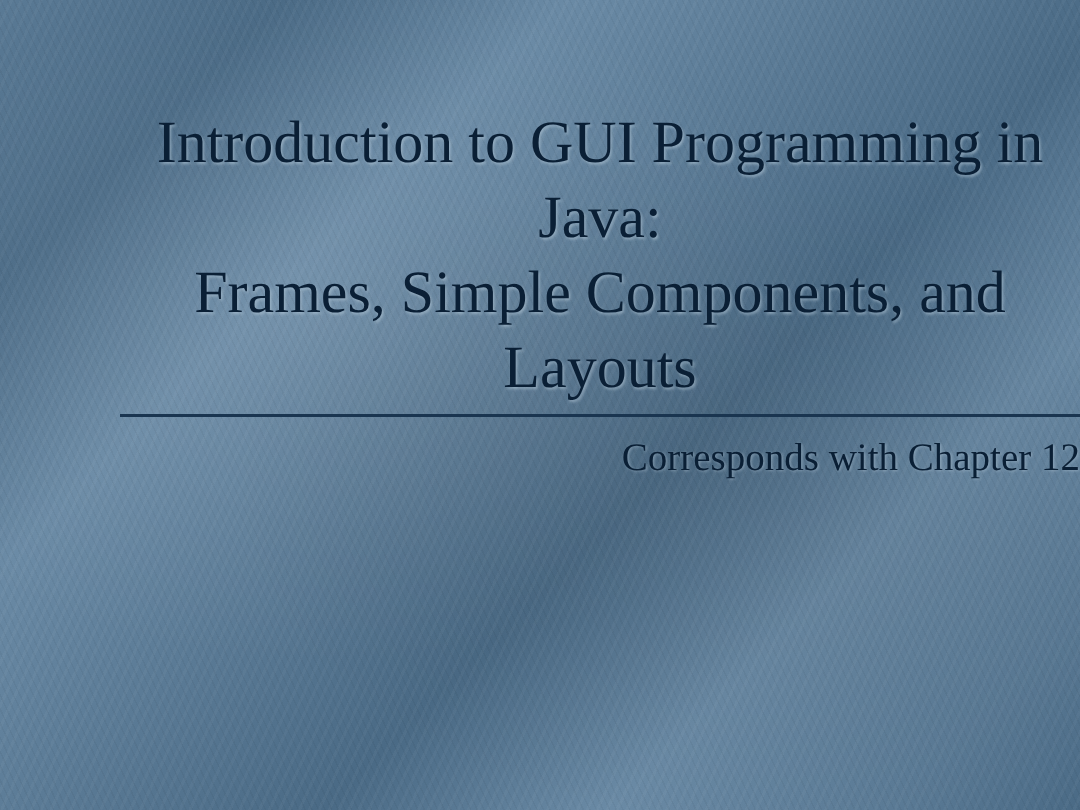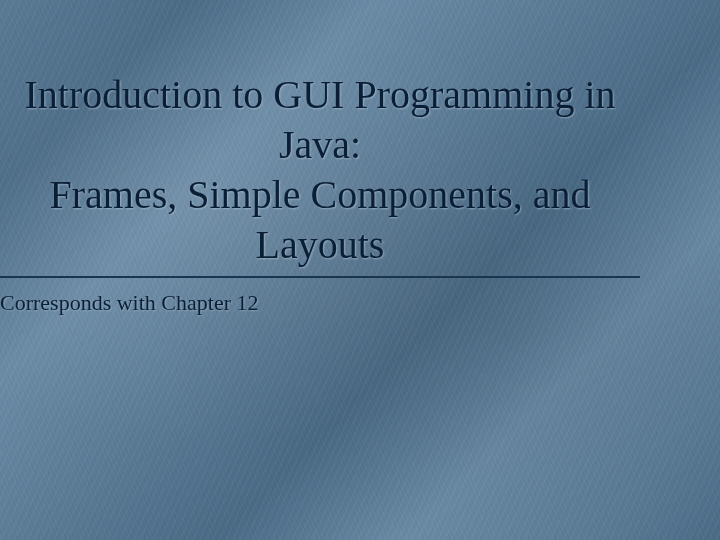--- a/index.html
+++ b/index.html
@@ -22,21 +22,21 @@
         #6a8aa5 30%,
         #5a7a95 45%,
         #4a6a85 60%,
         #6a8aa5 75%,
         #5a7a95 90%,
         #4a6a85 100%);
       background-blend-mode: normal;
       position: relative;
       display: flex;
       flex-direction: column;
-      align-items: flex-start;
+      align-items: flex-end;
       padding-top: 70px;
     }
     .slide::before {
       content: '';
       position: absolute;
       top: 0;
       left: 0;
       right: 0;
       bottom: 0;
       background: 
@@ -66,21 +66,21 @@
       text-shadow: 1px 1px 2px rgba(180,200,215,0.6);
       border-bottom: 2px solid #1a3550;
       padding-bottom: 6px;
       margin-bottom: 12px;
       width: 640px;
       position: relative;
       z-index: 1;
       font-weight: normal;
     }
     .subtitle {
-      font-size: 22px;
+      font-size: 26px;
       color: #0a1f35;
       text-align: center;
       text-shadow: 1px 1px 2px rgba(180,200,215,0.5);
       position: relative;
       z-index: 1;
       font-weight: normal;
     }
   </style>
 </head>
 <body>

